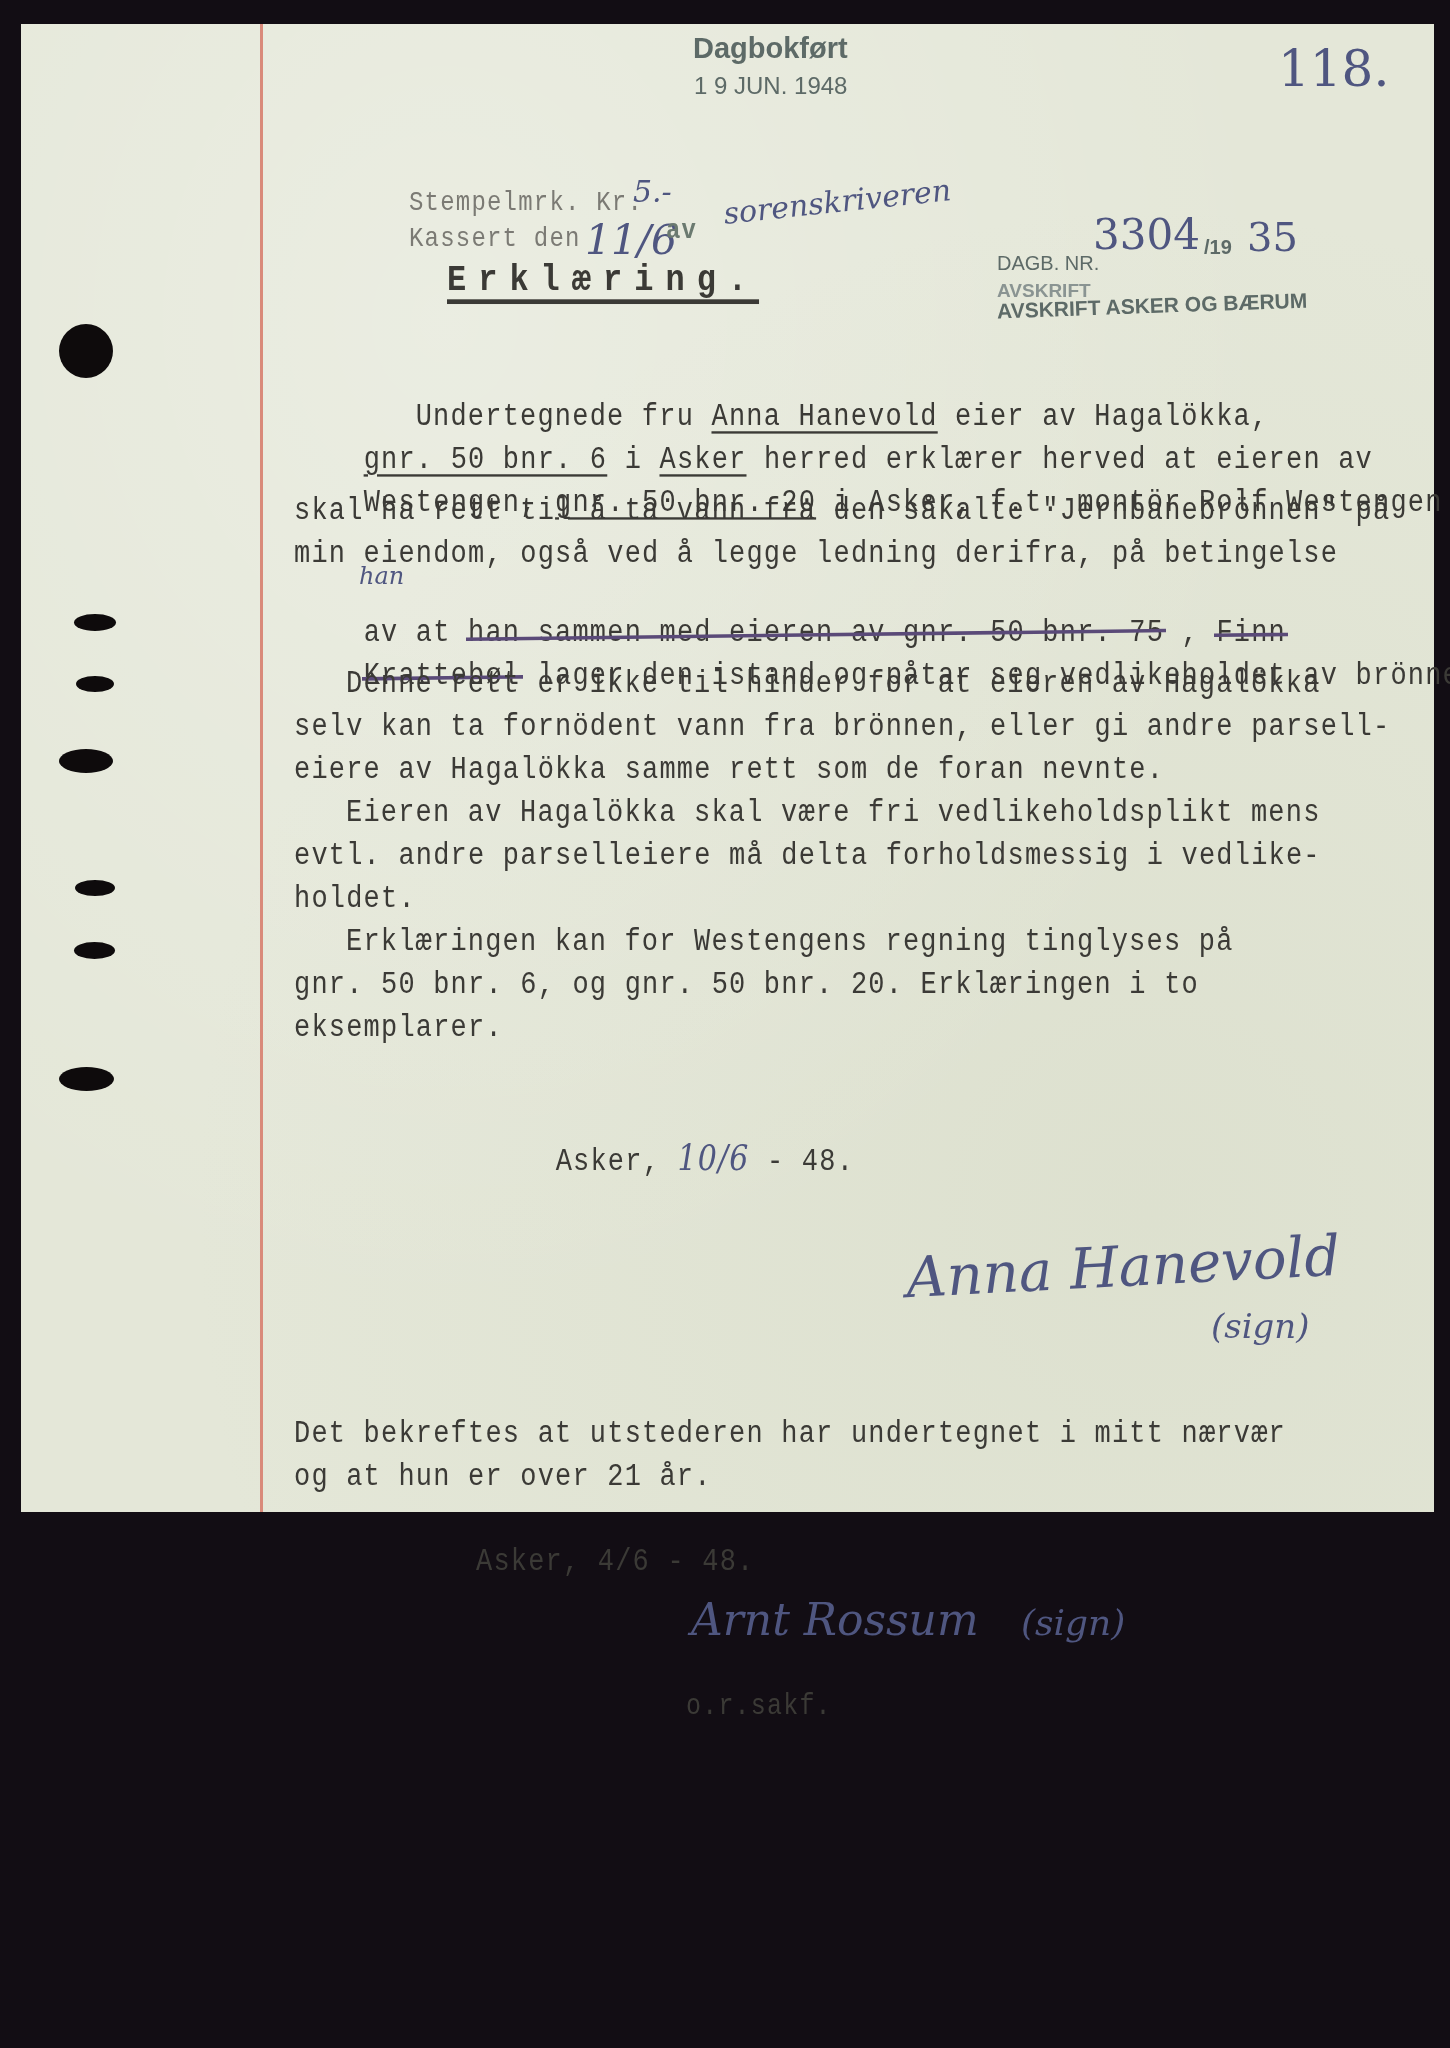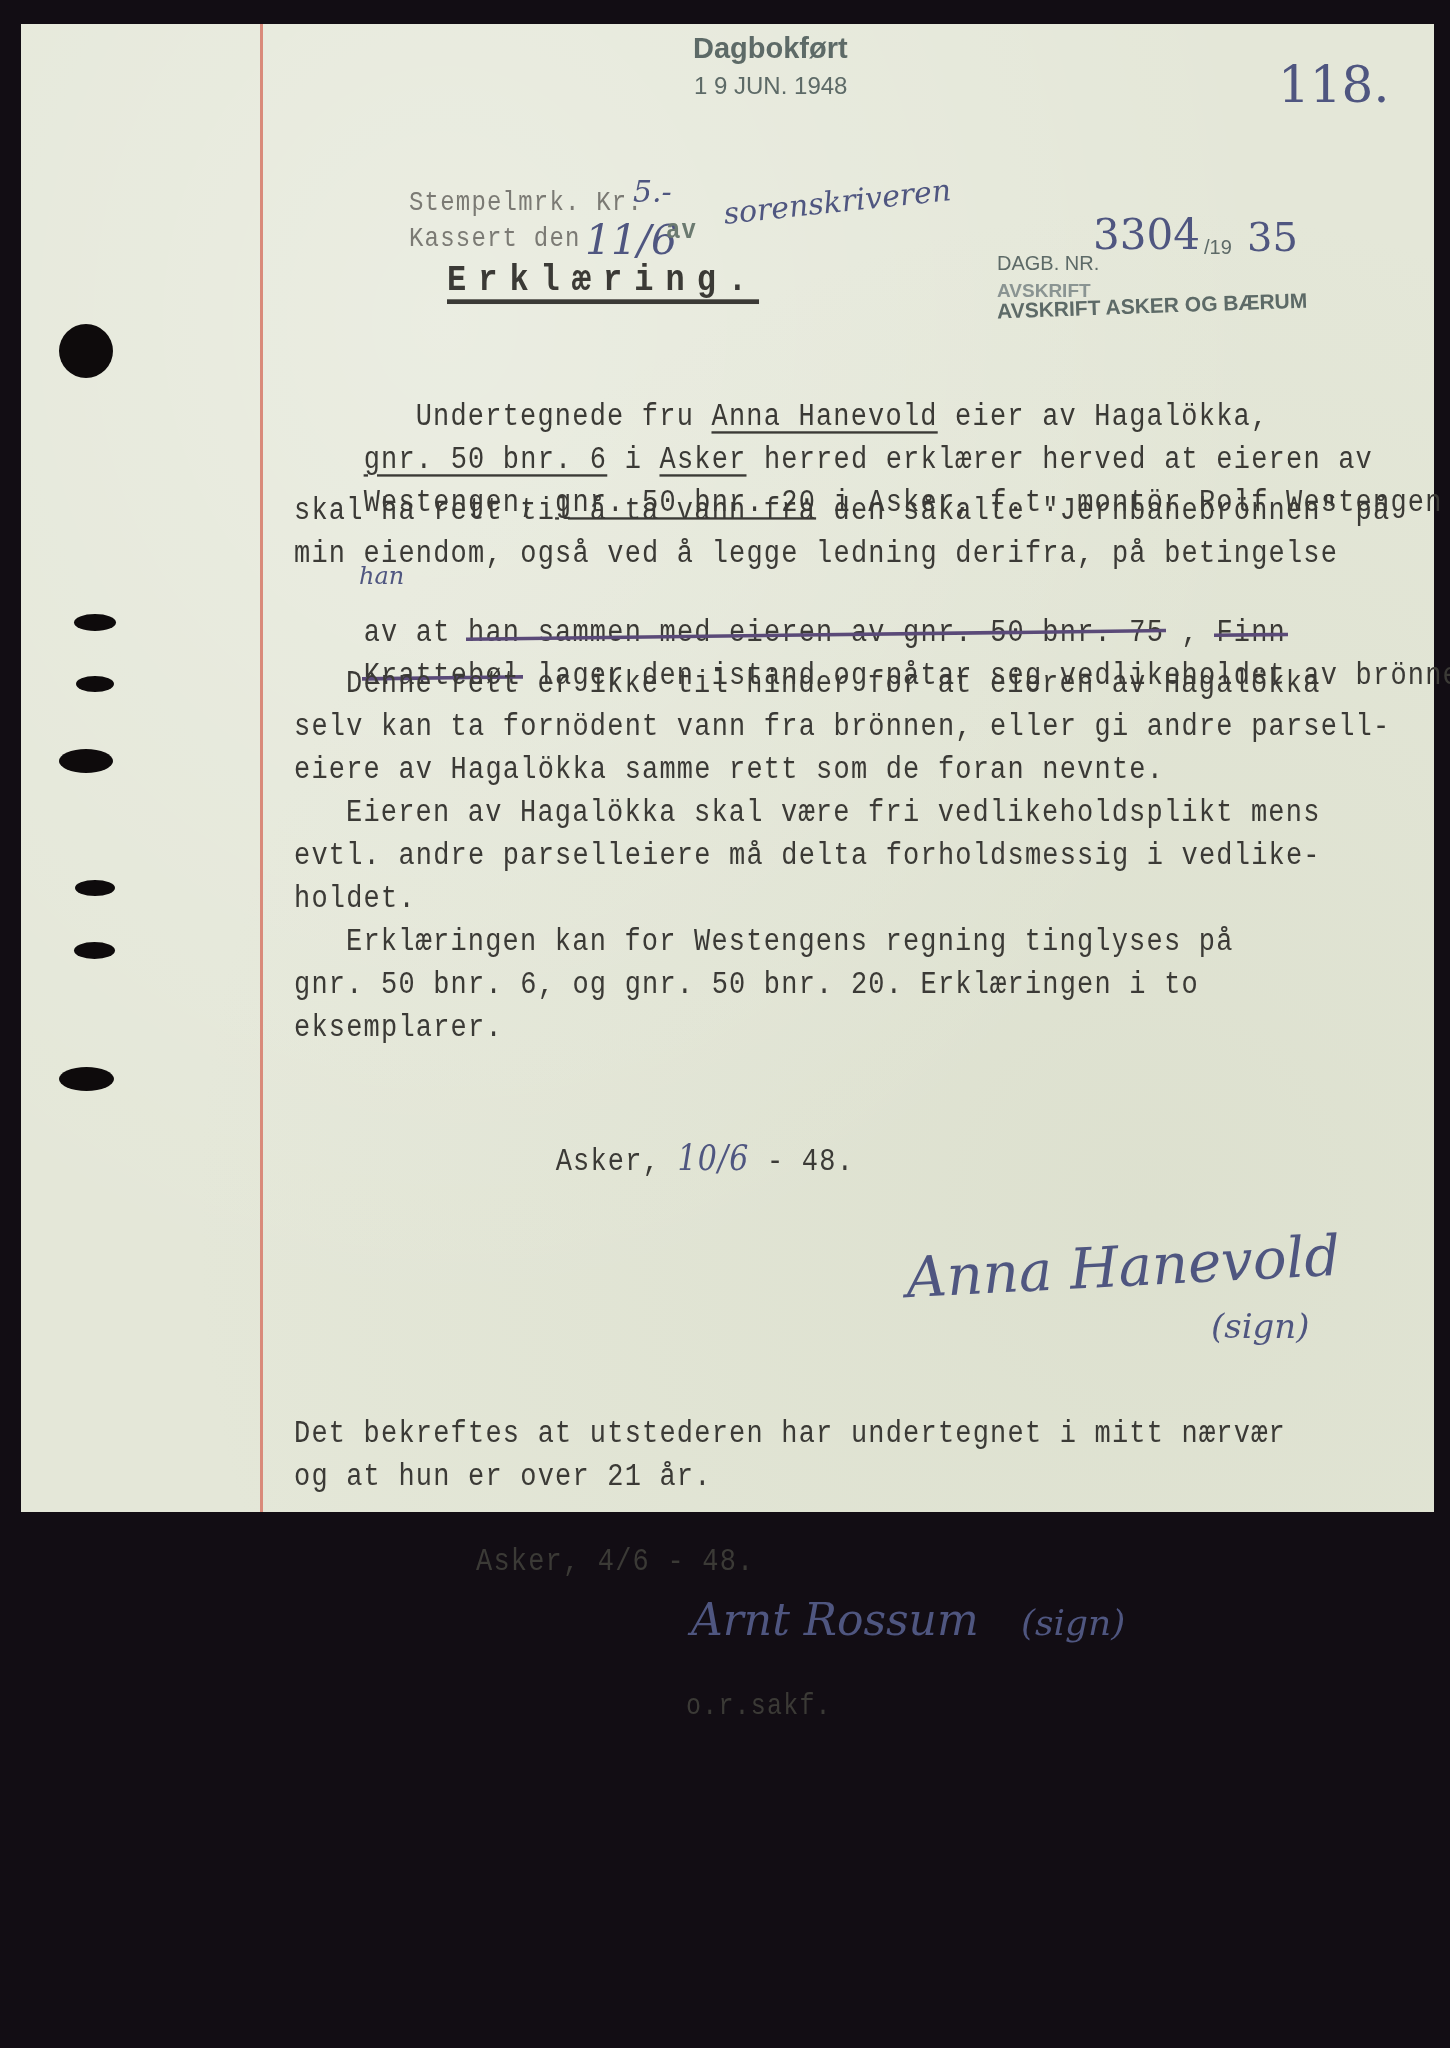--- a/index.html
+++ b/index.html
@@ -56,34 +56,34 @@
   <div class="hole" style="left:38px;top:300px;width:54px;height:54px;"></div>
   <div class="hole" style="left:53px;top:590px;width:42px;height:17px;"></div>
   <div class="hole" style="left:55px;top:652px;width:38px;height:16px;"></div>
   <div class="hole" style="left:38px;top:725px;width:54px;height:24px;"></div>
   <div class="hole" style="left:54px;top:856px;width:40px;height:16px;"></div>
   <div class="hole" style="left:53px;top:918px;width:41px;height:17px;"></div>
   <div class="hole" style="left:38px;top:1043px;width:55px;height:24px;"></div>
 
   <div class="stamp" style="left:672px;top:8px;font-size:29px;">Dagbokført</div>
   <div class="stamp" style="left:673px;top:48px;font-size:24px;font-weight:normal;">1 9 JUN. 1948</div>
-  <div class="hand" style="left:1257px;top:32px;font-size:50px;font-style:normal;">118.</div>
+  <div class="hand" style="left:1257px;top:16px;font-size:50px;font-style:normal;">118.</div>
 
   <div class="t" style="left:388px;top:162px;font-size:24px;color:#7b7a74;">Stempelmrk. Kr.</div>
   <div class="hand" style="left:612px;top:150px;font-size:30px;">5.-</div>
   <div class="t" style="left:388px;top:198px;font-size:24px;color:#7b7a74;">Kassert den</div>
   <div class="hand" style="left:564px;top:192px;font-size:41px;">11/6</div>
   <div class="t" style="left:645px;top:190px;font-size:24px;color:#6b7a70;font-weight:bold;">av</div>
   <div class="hand" style="left:702px;top:160px;font-size:30px;transform:rotate(-6deg);">sorenskriveren</div>
 
   <div class="t title-u" style="left:426px;top:234px;font-size:32px;">Erklæring.</div>
 
   <div class="stamp" style="left:976px;top:228px;font-size:20px;font-weight:normal;">DAGB. NR.</div>
   <div class="hand" style="left:1072px;top:186px;font-size:42px;font-style:normal;">3304</div>
-  <div class="stamp" style="left:1183px;top:212px;font-size:20px;font-weight:normal;text-align:center;">/19</div>
+  <div class="stamp" style="left:1183px;top:212px;font-size:20px;font-weight:bold;text-align:center;">/19</div>
   <div class="hand" style="left:1226px;top:190px;font-size:40px;font-style:normal;">35</div>
   <div class="stamp" style="left:976px;top:256px;font-size:19px;color:#8a9492;font-weight:bold;">AVSKRIFT</div>
   <div class="stamp" style="left:976px;top:270px;font-size:21px;transform:rotate(-2deg);">AVSKRIFT ASKER OG BÆRUM</div>
 
   <div class="t" style="left:325px;top:340px;">
     <span>Undertegnede fru </span><span class="ul">Anna Hanevold</span><span> eier av Hagalökka,</span>
   </div>
   <div class="t" style="left:273px;top:383px;">
     <span class="ul">gnr. 50 bnr. 6</span><span> i </span><span class="ul">Asker</span><span> herred erklærer herved at eieren av</span>
   </div>

